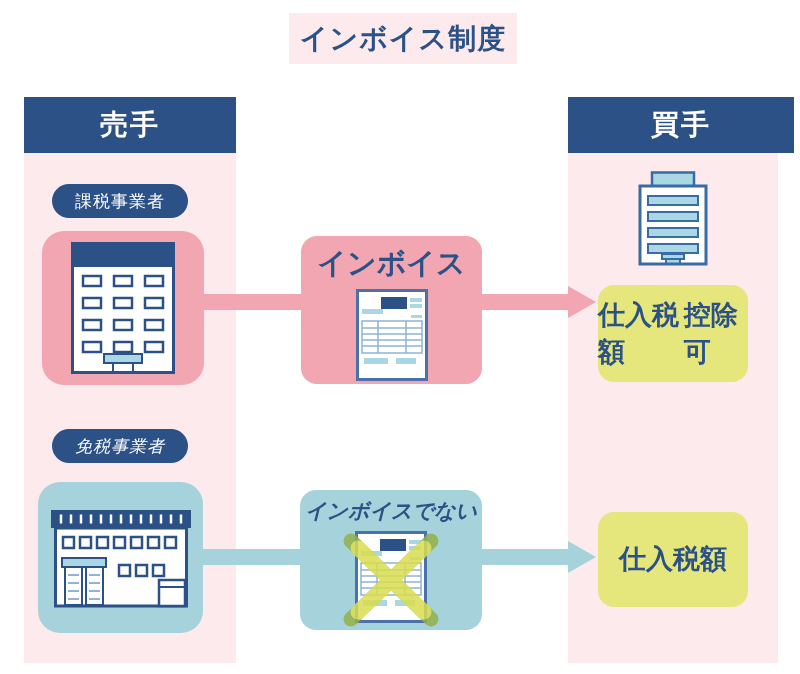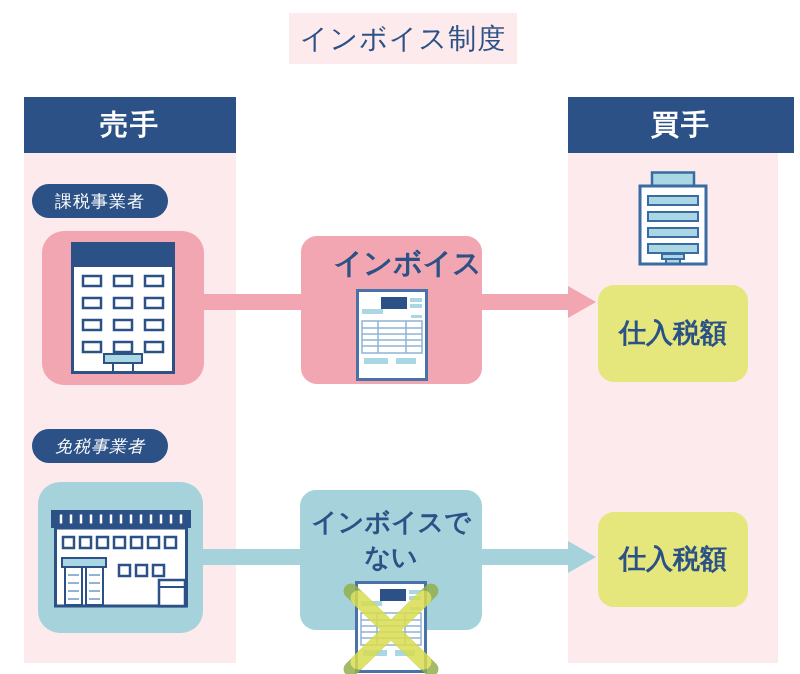--- a/index.html
+++ b/index.html
@@ -3,37 +3,37 @@
 <meta charset="utf-8">
 <style>
   * { margin:0; padding:0; box-sizing:border-box; }
   html,body { background:#ffffff; }
   body { font-family:"Liberation Sans", sans-serif; }
   .canvas { position:relative; width:800px; height:674px; background:#ffffff; overflow:hidden; }
 
   .title-box {
     position:absolute; left:289px; top:13px; width:228px; height:51px;
     background:#fceaec; display:flex; align-items:center; justify-content:center;
-    color:#2b5186; font-size:28px; font-weight:400; letter-spacing:1px;
+    color:#2b5186; font-size:28px; font-weight:700; letter-spacing:1px;
   }
 
   .col-bg { position:absolute; top:97px; height:566px; background:#fceaec; z-index:0; }
   .col-bg.left  { left:24px;  width:212px; }
   .col-bg.right { left:568px; width:210px; }
 
   .col-header {
     position:absolute; top:97px; height:56px; background:#2b5186; z-index:3;
     display:flex; align-items:center; justify-content:center;
     color:#ffffff; font-size:28px; font-weight:700; letter-spacing:2px;
   }
   .col-header.left  { left:24px;  width:212px; }
   .col-header.right { left:568px; width:226px; }
 
   .badge {
-    position:absolute; left:32px; width:136px; height:34px; border-radius:17px;
+    position:absolute; left:52px; width:136px; height:34px; border-radius:17px;
     background:#2b5186; color:#ffffff; font-size:17px; letter-spacing:1px;
     display:flex; align-items:center; justify-content:center; z-index:2;
   }
   .badge.row1 { top:184px; }
   .badge.row2 { top:429px;font-style:italic; }
 
   .seller-box {
     position:absolute; border-radius:22px; z-index:2;
     display:flex; align-items:center; justify-content:center;
   }
@@ -46,22 +46,22 @@
   .arrow-bar.row2 { left:203px; top:549px; width:367px; background:#a6d3db; }
   .arrow-head { position:absolute; width:0; height:0; z-index:1;
     border-top:16px solid transparent; border-bottom:16px solid transparent; }
   .arrow-head.row1 { left:568px; top:286px; border-left:28px solid #f1a6b2; }
   .arrow-head.row2 { left:568px; top:541px; border-left:28px solid #a6d3db; }
 
   .flow-box { position:absolute; border-radius:16px; z-index:2; text-align:center; }
   .flow-box.row1 { left:301px; top:236px; width:181px; height:148px; background:#f1a6b2; }
   .flow-box.row2 { left:300px; top:490px; width:182px; height:140px; background:#a6d3db; }
   .flow-label { color:#2b5186; font-weight:700; }
-  .flow-box.row1 .flow-label { margin-top:8px; font-size:29px;text-align:right; }
-  .flow-box.row2 .flow-label { margin-top:15px; font-size:26px; }
+  .flow-box.row1 .flow-label { margin-top:8px; font-size:29px; }
+  .flow-box.row2 .flow-label { margin-top:7px; font-size:21px;font-style:italic; }
   .flow-box svg { display:block; margin:5px auto 0 auto; }
   .flow-box.row2 svg { margin-top:0; }
 
   .result-box {
     position:absolute; left:598px; width:150px; border-radius:16px; background:#e5e77c;
     display:flex; align-items:center; justify-content:center;
     color:#2b5186; font-size:27px; font-weight:700; line-height:37px; z-index:2;
   }
   .result-box.row1 { top:285px; height:97px; }
   .result-box.row2 { top:512px; height:95px; }
@@ -129,20 +129,21 @@
         <line x1="22" y1="32" x2="22" y2="64"></line>
           <line x1="50" y1="32" x2="50" y2="64"></line>
       </g>
       <rect x="8" y="69" width="24" height="6" fill="#a9d8e4"></rect>
       <rect x="40" y="69" width="20" height="6" fill="#a9d8e4"></rect>
     </svg>
   </div>
 
   <div class="result-box row1">
     <span>仕入税額</span>
+    <span>控除可</span>
   </div>
 
   <div class="buyer-icon-wrap">
     <svg width="84" height="100" viewBox="0 0 84 100">
       <rect x="21" y="1.5" width="42" height="15" fill="#a9d8e4" stroke="#3a6ba3" stroke-width="2.5"></rect>
       <rect x="9" y="15" width="66" height="78" fill="#ffffff" stroke="#3a6ba3" stroke-width="3"></rect>
       <g fill="#a9d8e4" stroke="#3a6ba3" stroke-width="2">
         <rect x="17" y="25" width="50" height="9"></rect>
         <rect x="17" y="41" width="50" height="9"></rect>
         <rect x="17" y="57" width="50" height="9"></rect>

